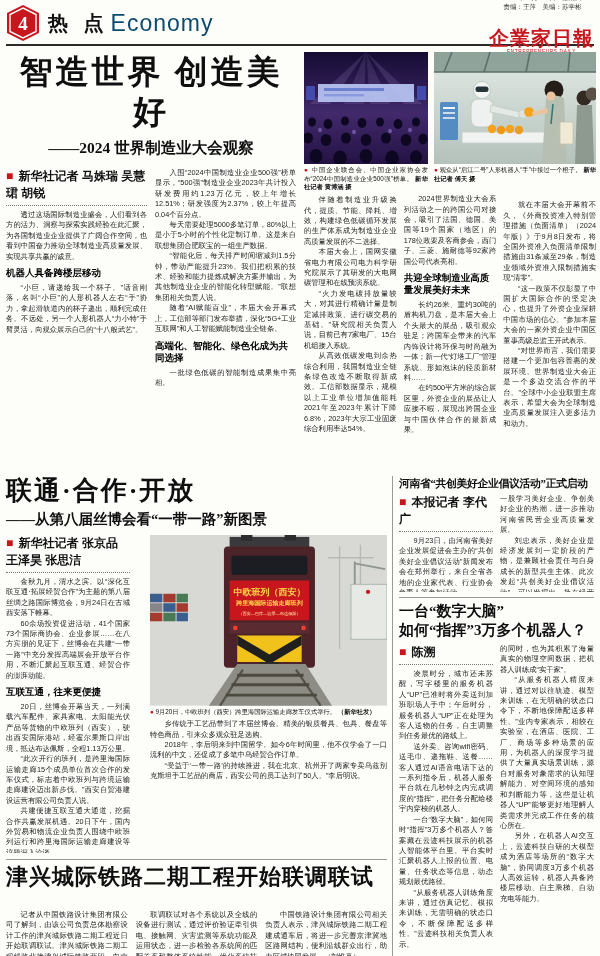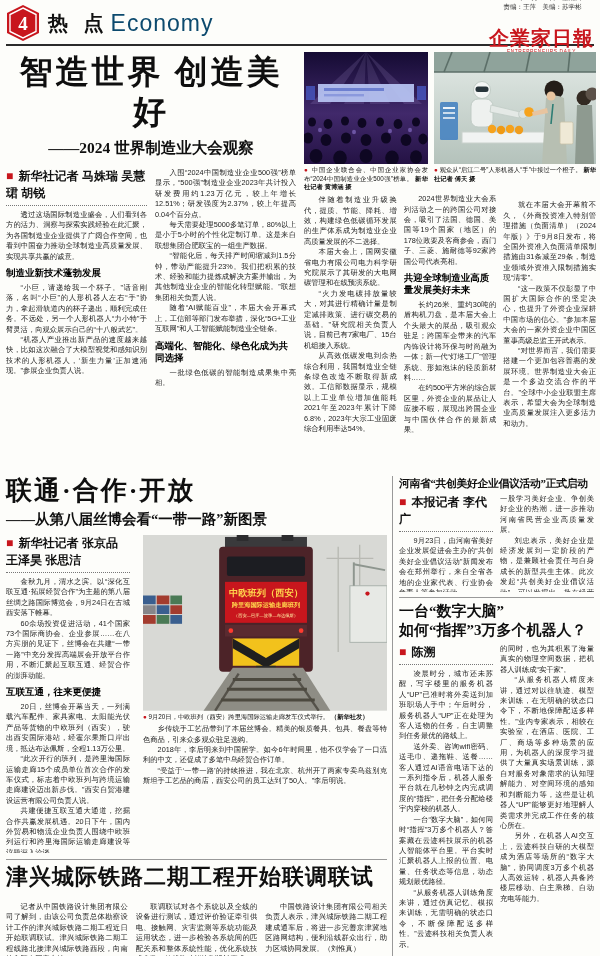--- a/index.html
+++ b/index.html
@@ -52,28 +52,28 @@
   .a1-right .cols { height: 236px; margin-top: 5px; gap: 7px; align-items: center; }
 
   
   .lower { display: flex; margin-top: 8px; }
   .lower-left { width: 386px; flex: 0 0 auto; padding-right: 5px; }
   .rail { flex: 1; border-left: 1px solid #999; padding-left: 6px; }
 
   
   .a2-title { font-size: 26px; line-height: 30px; letter-spacing: 2px; }
   .a2-sub { font-size: 14.5px; line-height: 20px; margin: 3px 0 6px; }
-  .a2-body { display: flex; gap: 13px; }
+  .a2-body { display: flex; gap: 20px; }
   .a2-colA { width: 124px; flex: 0 0 auto; height: 318px; overflow: hidden; }
   .a2-right { flex: 1; }
   .a2-cols { display: flex; gap: 7px; height: 104px; overflow: hidden; margin-top: 3px; }
 
   
   .a5 { border-top: 1px solid #999; margin-top: 6px; padding-top: 4px; }
-  .a5-title { font-size: 22px; line-height: 26px; letter-spacing: 1px; margin-bottom: 12px; }
+  .a5-title { font-size: 22px; line-height: 26px; letter-spacing: 1px; margin-bottom: 20px; }
   .a5 .cols { height: 58px; }
 
   
   .a3-title { font-size: 10.8px; line-height: 14px; letter-spacing: -0.3px; margin-bottom: 4px; }
   .a3 .cols { height: 98px; gap: 7px; }
   .a4 { border-top: 1px solid #999; margin-top: 5px; padding-top: 4px; }
   .a4-title { font-size: 15px; line-height: 19px; }
   .a4 .cols { height: 328px; margin-top: 4px; gap: 7px; }
 </style>
 </head>
@@ -105,23 +105,22 @@
     <div class="a1-left">
       <div class="hl a1-title">智造世界 创造美好</div>
       <div class="hl a1-sub">——2024 世界制造业大会观察</div>
       <div class="cols">
         <div class="col">
           <div class="byline">
             <span class="sq">■</span>
             <span>新华社记者 马姝瑞 吴慧珺 胡锐</span>
           </div>
           <p class="t">透过这场国际制造业盛会，人们看到各方的活力、洞察与探索实践经验在此汇聚，为各国制造业企业提供了广阔合作空间，也看到中国奋力推动全球制造业高质量发展、实现共享共赢的诚意。</p>
-          <h4 class="bsub">制造业新技术蓬勃发展</h4>
+          <h4 class="bsub">机器人具备跨楼层移动</h4>
           <p class="t">“小巨，请递给我一个杯子。”话音刚落，名叫“小巨”的人形机器人左右“手”协力，拿起滑轨道内的杯子递出，顺利完成任务。不远处，另一个人形机器人“力小特”手臂灵活，向观众展示自己的“十八般武艺”。</p>
-          <p class="t">“机器人产业推出新产品的速度越来越快，比如这次融合了大模型视觉和感知识别技术的人形机器人，‘新生力量’正加速涌现。”参展企业负责人说。</p>
         </div>
         <div class="col">
           <p class="t">入围“2024中国制造业企业500强”榜单显示，“500强”制造业企业2023年共计投入研发费用约1.23万亿元，较上年增长12.51%；研发强度为2.37%，较上年提高0.04个百分点。</p>
           <p class="t">每天需要处理5000多笔订单，80%以上是小于5小时的个性化定制订单。这是来自联想集团合肥联宝的一组生产数据。</p>
           <p class="t">“智能化后，每天排产时间缩减到1.5分钟，带动产能提升23%。我们把积累的技术、经验和能力提炼成解决方案并输出，为其他制造业企业的智能化转型赋能。”联想集团相关负责人说。</p>
           <p class="t">随着“AI赋能百业”，本届大会开幕式上，工信部等部门发布举措，深化“5G+工业互联网”和人工智能赋能制造业全链条。</p>
           <h4 class="bsub">高端化、智能化、绿色化成为共同选择</h4>
           <p class="t">一批绿色低碳的智能制造成果集中亮相。</p>
         </div>
       </div>

